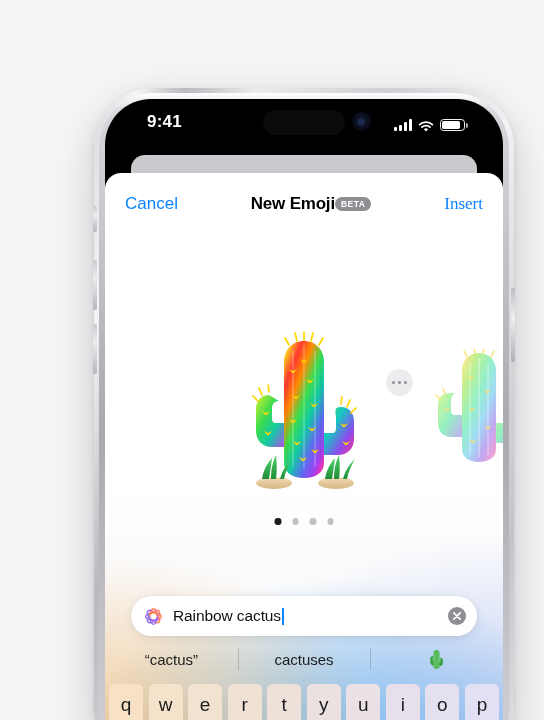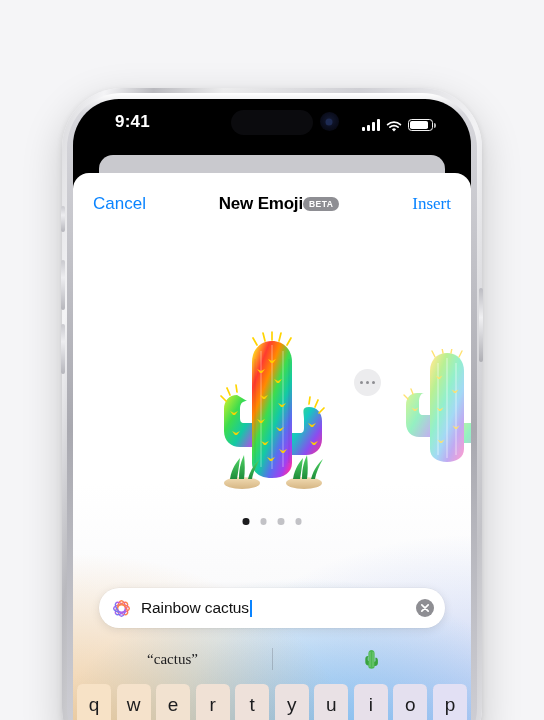--- a/index.html
+++ b/index.html
@@ -2,21 +2,21 @@
 <html><head>
 <meta charset="utf-8">
 <style>
   html,body{margin:0;padding:0;}
   body{
     width:544px;height:720px;overflow:hidden;
     background:#f5f5f7;
     font-family:"Liberation Sans","DejaVu Sans",sans-serif;
     -webkit-font-smoothing:antialiased;
   }
-  .stage{position:relative;width:472px;height:720px;}
+  .stage{position:relative;width:472px;height:720px;margin-left:32px;}
 
   
   .phone{
     position:absolute;left:62px;top:88px;width:420px;height:680px;
     border-radius:60px;
     background:linear-gradient(100deg,#d9d9dc 0%,#f4f4f6 8%,#b9b9be 17%,#ececed 30%,#cfcfd4 55%,#f2f2f4 78%,#c3c3c8 92%,#e3e3e6 100%);
     box-shadow:0 14px 40px rgba(0,0,0,.18), 0 2px 6px rgba(0,0,0,.10);
   }
   .phone-inner{
     position:absolute;left:5px;top:5px;right:5px;bottom:5px;
@@ -119,21 +119,21 @@
     position:absolute;left:318px;top:18px;width:112px;height:120px;opacity:.95;
   }
   .dots{
     position:absolute;left:50%;transform:translateX(-50%);top:283px;
     display:flex;gap:11px;
   }
   .dots i{width:6.5px;height:6.5px;border-radius:50%;background:#c2c2c6;display:block;}
   .dots i.on{background:#1c1c1e;}
 
   
-  .prompt-wrap{position:absolute;left:26px;right:26px;bottom:140px;}
+  .prompt-wrap{position:absolute;left:26px;right:26px;bottom:132px;}
   .prompt{
     position:relative;height:40px;border-radius:20px;background:#fff;
     box-shadow:0 2px 10px rgba(0,0,0,.10),0 0 0 .5px rgba(0,0,0,.04);
     display:flex;align-items:center;padding:0 12px;box-sizing:border-box;
   }
   .ai-icon{width:21px;height:21px;flex:none;margin-right:9px;}
   .prompt-text{
     font-size:15.5px;color:#111;white-space:nowrap;overflow:hidden;letter-spacing:-.1px;
   }
   .caret{
@@ -143,21 +143,21 @@
   .clear-btn{
     position:absolute;right:11px;top:50%;transform:translateY(-50%);
     width:18px;height:18px;border-radius:50%;background:#8e8e93;
     display:flex;align-items:center;justify-content:center;cursor:pointer;
   }
   .clear-btn svg{display:block;}
 
   
   .predict{
     position:absolute;left:0;right:0;bottom:90px;height:38px;
-    display:flex;align-items:center;font-family:Liberation Serif, serif;
+    display:flex;align-items:center;
   }
   .pred-cell{
     flex:1;display:flex;align-items:center;justify-content:center;
     font-size:15px;color:#1c1c1e;position:relative;cursor:pointer;height:100%;
   }
   .pred-cell + .pred-cell:before{
     content:"";position:absolute;left:0;top:8px;bottom:8px;width:1px;background:rgba(60,60,67,.22);
   }
   .cactus-glyph{width:15px;height:21px;}
 
@@ -410,20 +410,23 @@
               </svg>
             </span>
           </div>
         </div>
 
         <div class="predict">
           <div class="pred-cell">
             <span>“cactus”</span>
           </div>
           <div class="pred-cell">
+            <span>cactuses</span>
+          </div>
+          <div class="pred-cell">
             <span class="cactus-glyph">
               <svg viewBox="0 0 15 21" width="15" height="21">
                 <path d="M4 7c-1.7 0-2.7 1.2-2.7 3v3.3c0 2 1.3 3.2 2.9 3.2H6V12H4.7c-.6 0-.9-.4-.9-1V9.4c0-1.3.5-2.4 1.1-2.4z" fill="#3aa33f"></path>
                 <path d="M11.4 8.6c1.6 0 2.5 1.1 2.5 2.8v2.6c0 2-1.2 3-2.8 3H9.4v-4.3h1.1c.6 0 .9-.3.9-.9V10c0-1.2-.4-1.4.9-1.4z" fill="#3aa33f"></path>
                 <path d="M7.5 1C5.6 1 4.4 2.4 4.4 4.4v13.2c0 1.4 1.3 2.2 3.1 2.2s3.1-.8 3.1-2.2V4.4C10.6 2.4 9.4 1 7.5 1z" fill="#4cb850"></path>
                 <g stroke="rgba(255,255,255,.35)" stroke-width=".7" fill="none">
                   <path d="M6 3v15"></path>
                     <path d="M9 3v15"></path>
                 </g>
               </svg>

